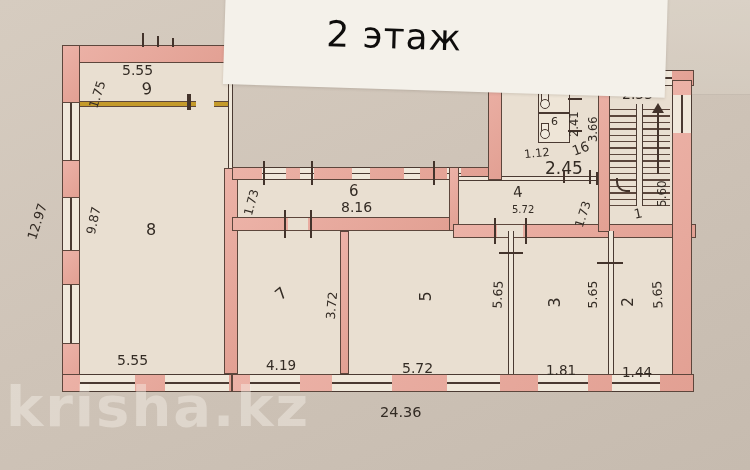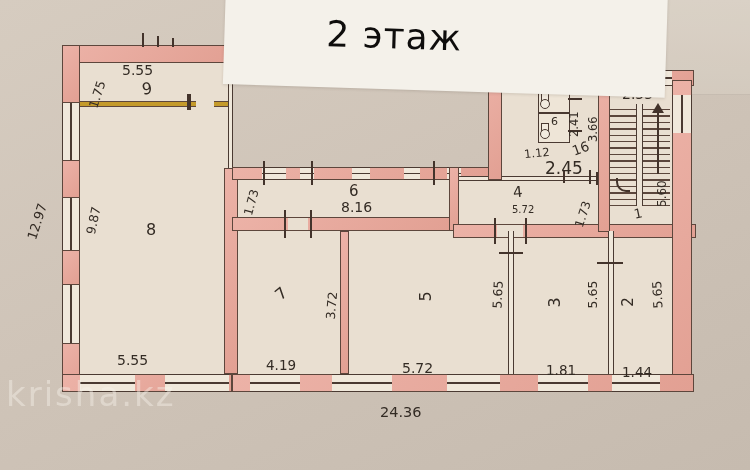--- a/index.html
+++ b/index.html
@@ -27,21 +27,21 @@
   .stairs{position:absolute;left:610px;top:104px;width:60px;height:102px;
     background:repeating-linear-gradient(to bottom,transparent 0 5px,#5b463c 5px 6.4px);}
   .stringer{position:absolute;left:636px;top:104px;width:7px;height:102px;background:#ece3d6;border-left:1.5px solid #4a3a32;border-right:1.5px solid #4a3a32;box-sizing:border-box;}
   .arrow-line{position:absolute;left:657px;top:112px;width:2px;height:62px;background:#43332b;}
   .arrow-head{position:absolute;left:652px;top:103px;width:0;height:0;border-left:6px solid transparent;border-right:6px solid transparent;border-bottom:10px solid #43332b;}
   .hook{position:absolute;left:616px;top:178px;width:12px;height:12px;border-left:2px solid #43332b;border-bottom:2px solid #43332b;border-radius:0 0 0 10px;}
   .wcbox{position:absolute;border:1.6px solid #4a3a32;box-sizing:border-box;background:#eee5d7;}
   .wc-tank{position:absolute;border:1.4px solid #4a3a32;box-sizing:border-box;background:#f2ebdf;}
   .wc-bowl{position:absolute;border:1.4px solid #4a3a32;box-sizing:border-box;border-radius:50%;background:#f2ebdf;}
   .wm-id{position:absolute;left:298px;top:220px;font-size:28px;font-weight:bold;color:rgba(250,247,240,.55);letter-spacing:1px;text-shadow:0 0 2px rgba(120,100,90,.25);}
-  .wm-logo{position:absolute;left:6px;top:374px;font-size:34px;font-weight:normal;color:rgba(248,243,235,.42);letter-spacing:2px;}
+  .wm-logo{position:absolute;left:6px;top:374px;font-size:56px;font-weight:bold;color:rgba(248,243,235,.42);letter-spacing:2px;}
 </style>
 </head>
 <body>
 
 <div class="stage">
 
   <div class="band-tr"></div>
 
   <div class="int" style="left:80px;top:63px;width:148px;height:311px;"></div>
   <div class="int" style="left:233px;top:180px;width:443px;height:194px;"></div>

